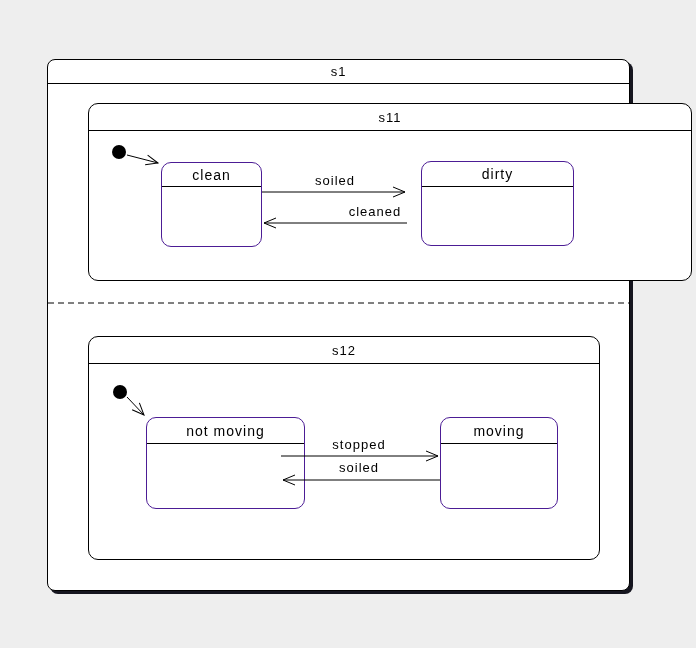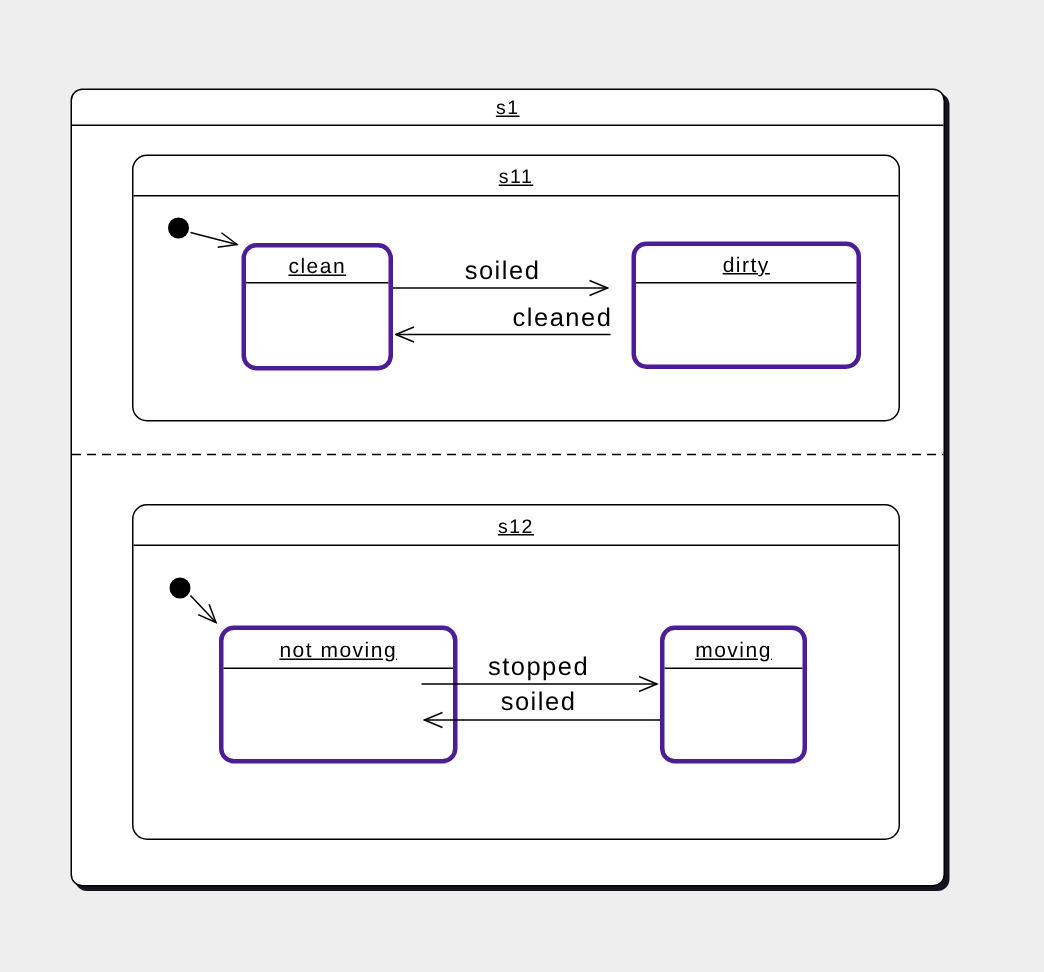--- a/index.html
+++ b/index.html
@@ -25,62 +25,61 @@
     border-radius: 8px;
     box-shadow: 3px 3px 0 #15151f;
   }
 
   .comp-title {
     display: flex; align-items: center; justify-content: center;
     border-bottom: 1px solid #000000;
     font-size: 13px;
     letter-spacing: 1px;
     white-space: nowrap;
-    text-decoration: underline;
   }
 
   .region {
     position: absolute;
     background: #ffffff;
     border: 1px solid #000000;
     border-radius: 10px;
   }
-  .region-s11 { left: 40px; top: 43px; width: 512px; height: 178px; }
+  .region-s11 { left: 40px; top: 43px; width: 604px; height: 178px; }
   .region-s12 { left: 40px; top: 276px; width: 512px; height: 224px; }
   .region .comp-title { height: 27px; }
 
   .state {
     position: absolute;
     background: #ffffff;
-    border: 3px solid #4c1d95;
+    border: 1px solid #4c1d95;
     border-radius: 10px;
   }
   .state .comp-title { font-size: 14px; }
 
   .state-clean      { left: 72px;  top: 58px; width: 101px; height: 85px; }
   .state-clean  .comp-title { height: 24px; }
   .state-dirty      { left: 332px; top: 57px; width: 153px; height: 85px; }
   .state-dirty  .comp-title { height: 25px; }
   .state-notmoving  { left: 57px;  top: 80px; width: 159px; height: 92px; }
-  .state-moving     { left: 351px; top: 80px; width: 98px; height: 92px; }
+  .state-moving     { left: 351px; top: 80px; width: 118px; height: 92px; }
   .state-notmoving .comp-title, .state-moving .comp-title { height: 26px; }
 
   .initial-dot {
     position: absolute;
     width: 14px; height: 14px;
     background: #000000;
     border-radius: 50%;
   }
   .dot-s11 { left: 23px; top: 41px; }
   .dot-s12 { left: 24px; top: 48px; }
 
   .tlabel {
     position: absolute;
     transform: translateX(-50%);
-    font-size: 17px;
+    font-size: 13px;
     letter-spacing: 1px;
     white-space: nowrap;
     line-height: 16px;
   }
   .lbl-soiled  { left: 335px; top: 173px; }
   .lbl-cleaned { left: 335px; top: 204px; margin-left: 40px; }
   .lbl-started { left: 359px; top: 437px; }
   .lbl-stopped { left: 359px; top: 460px; }
 
   .overlay {

